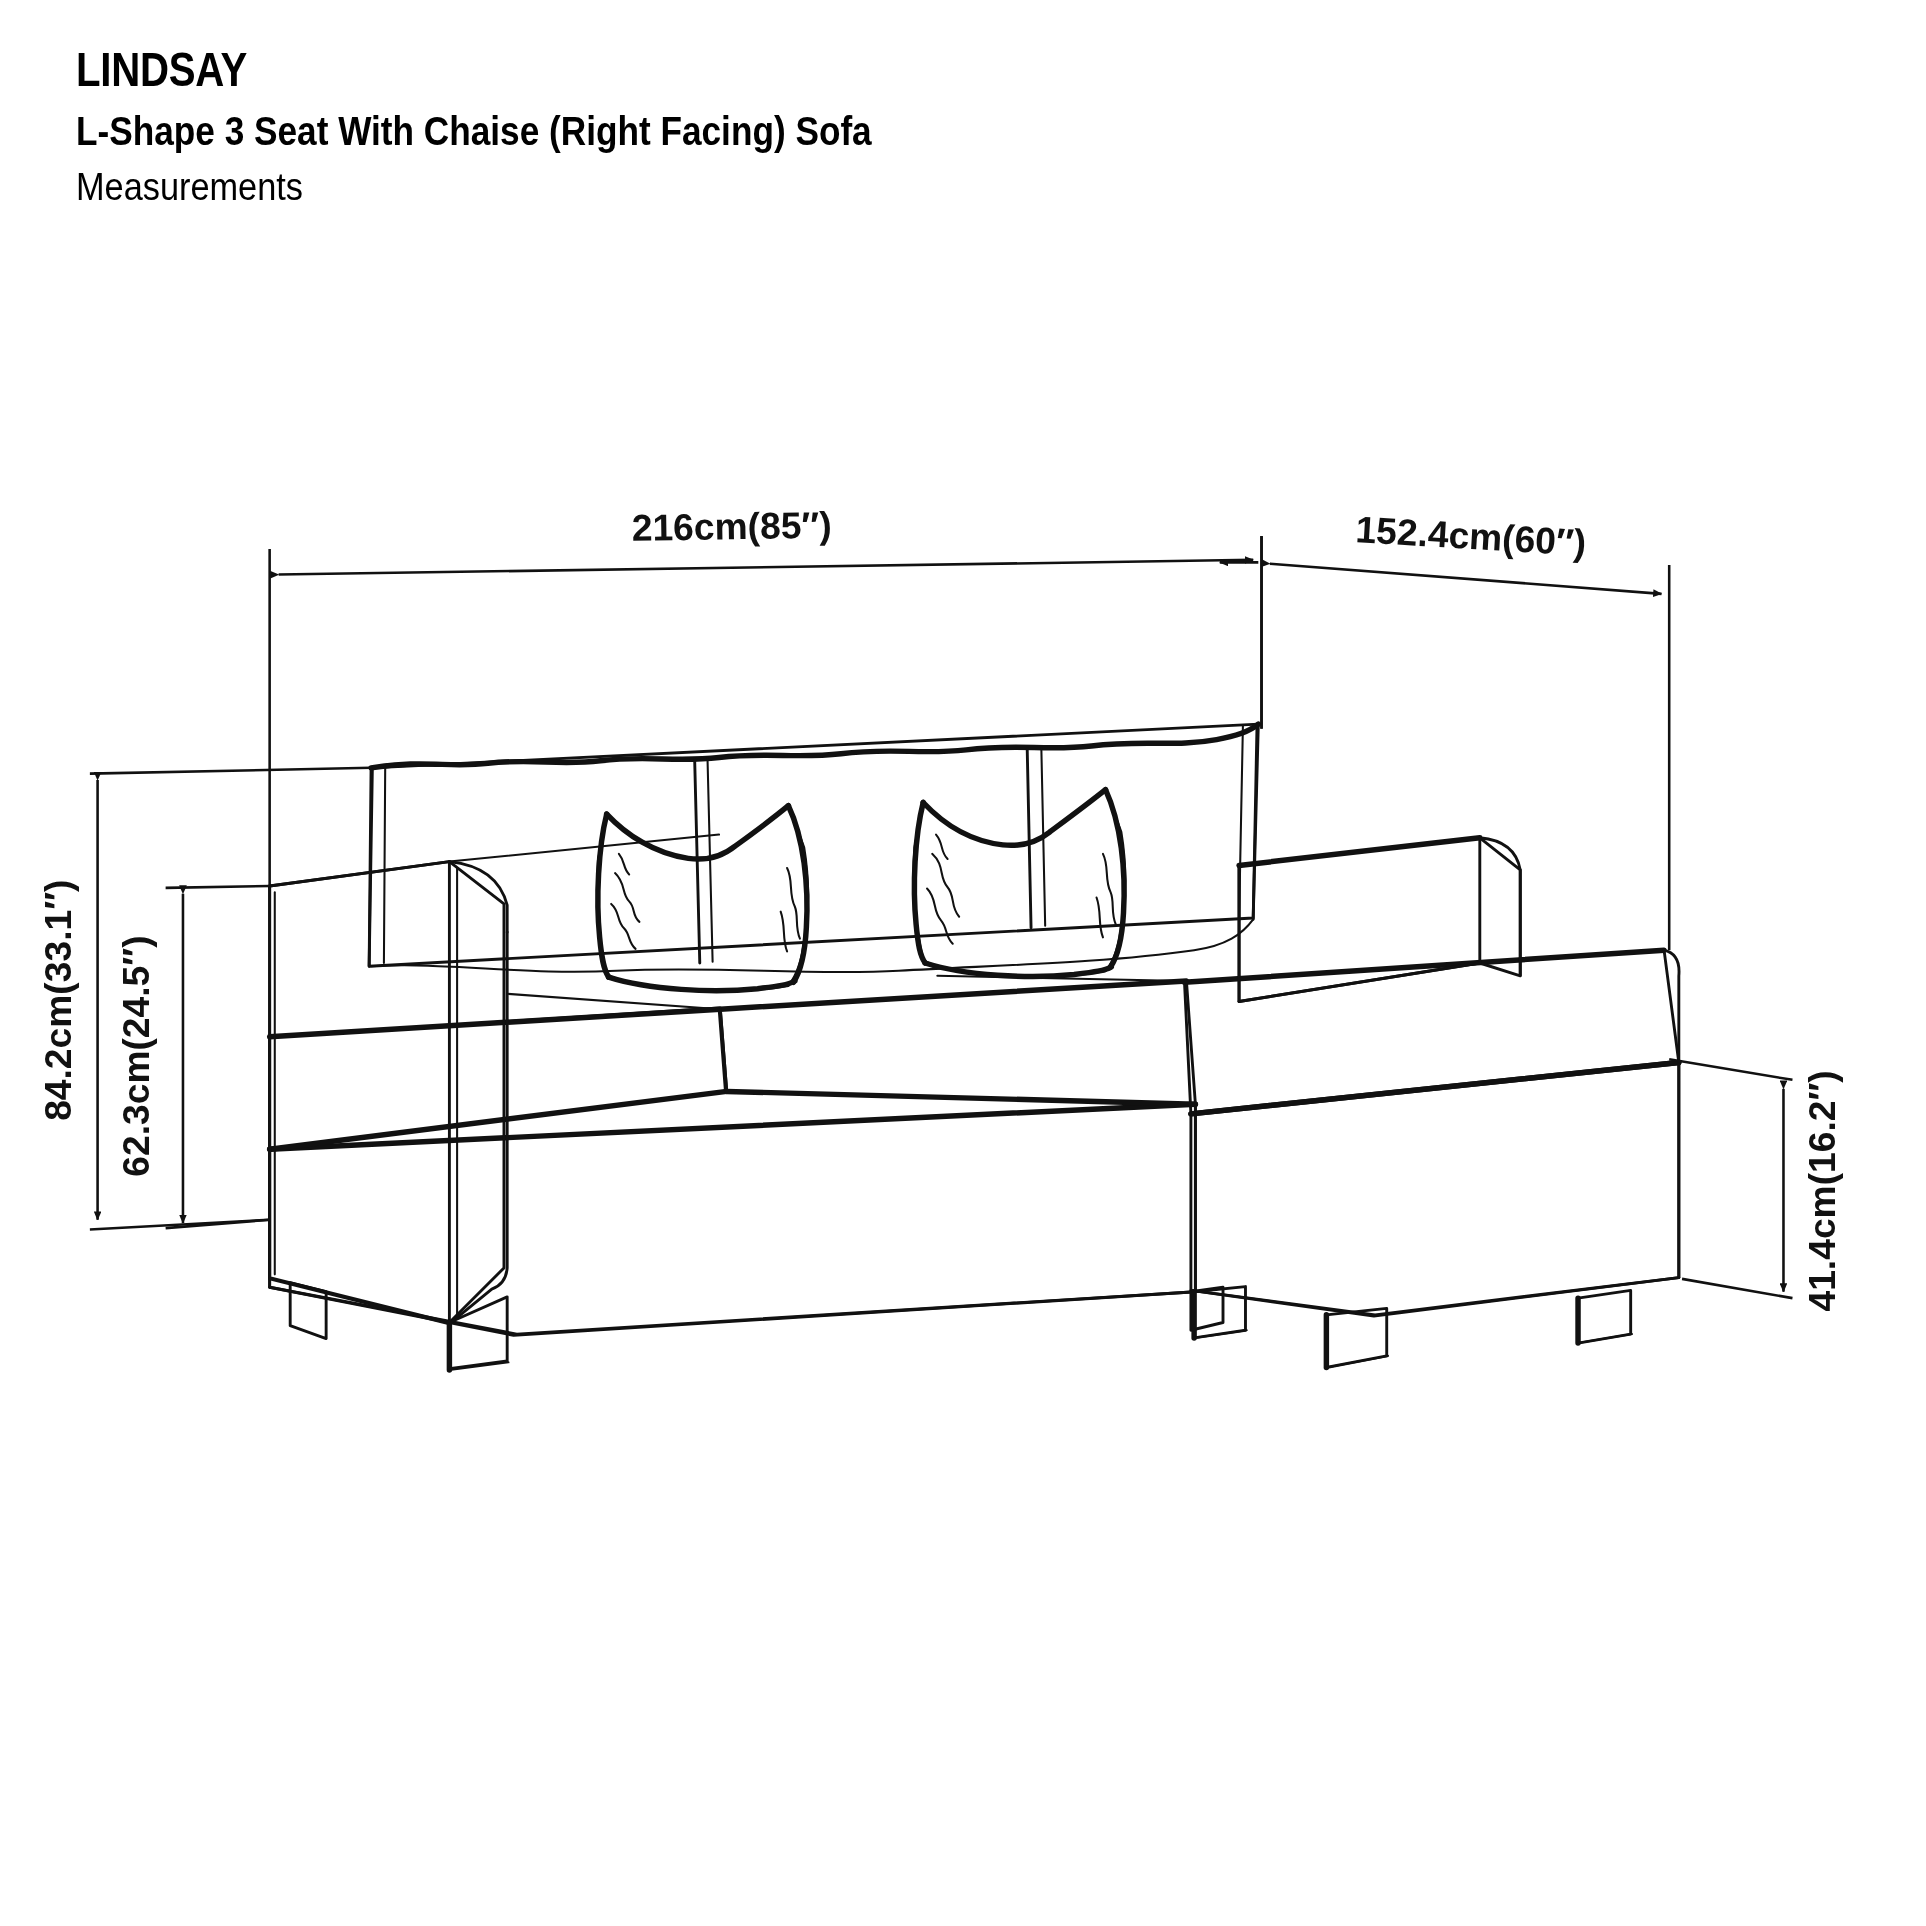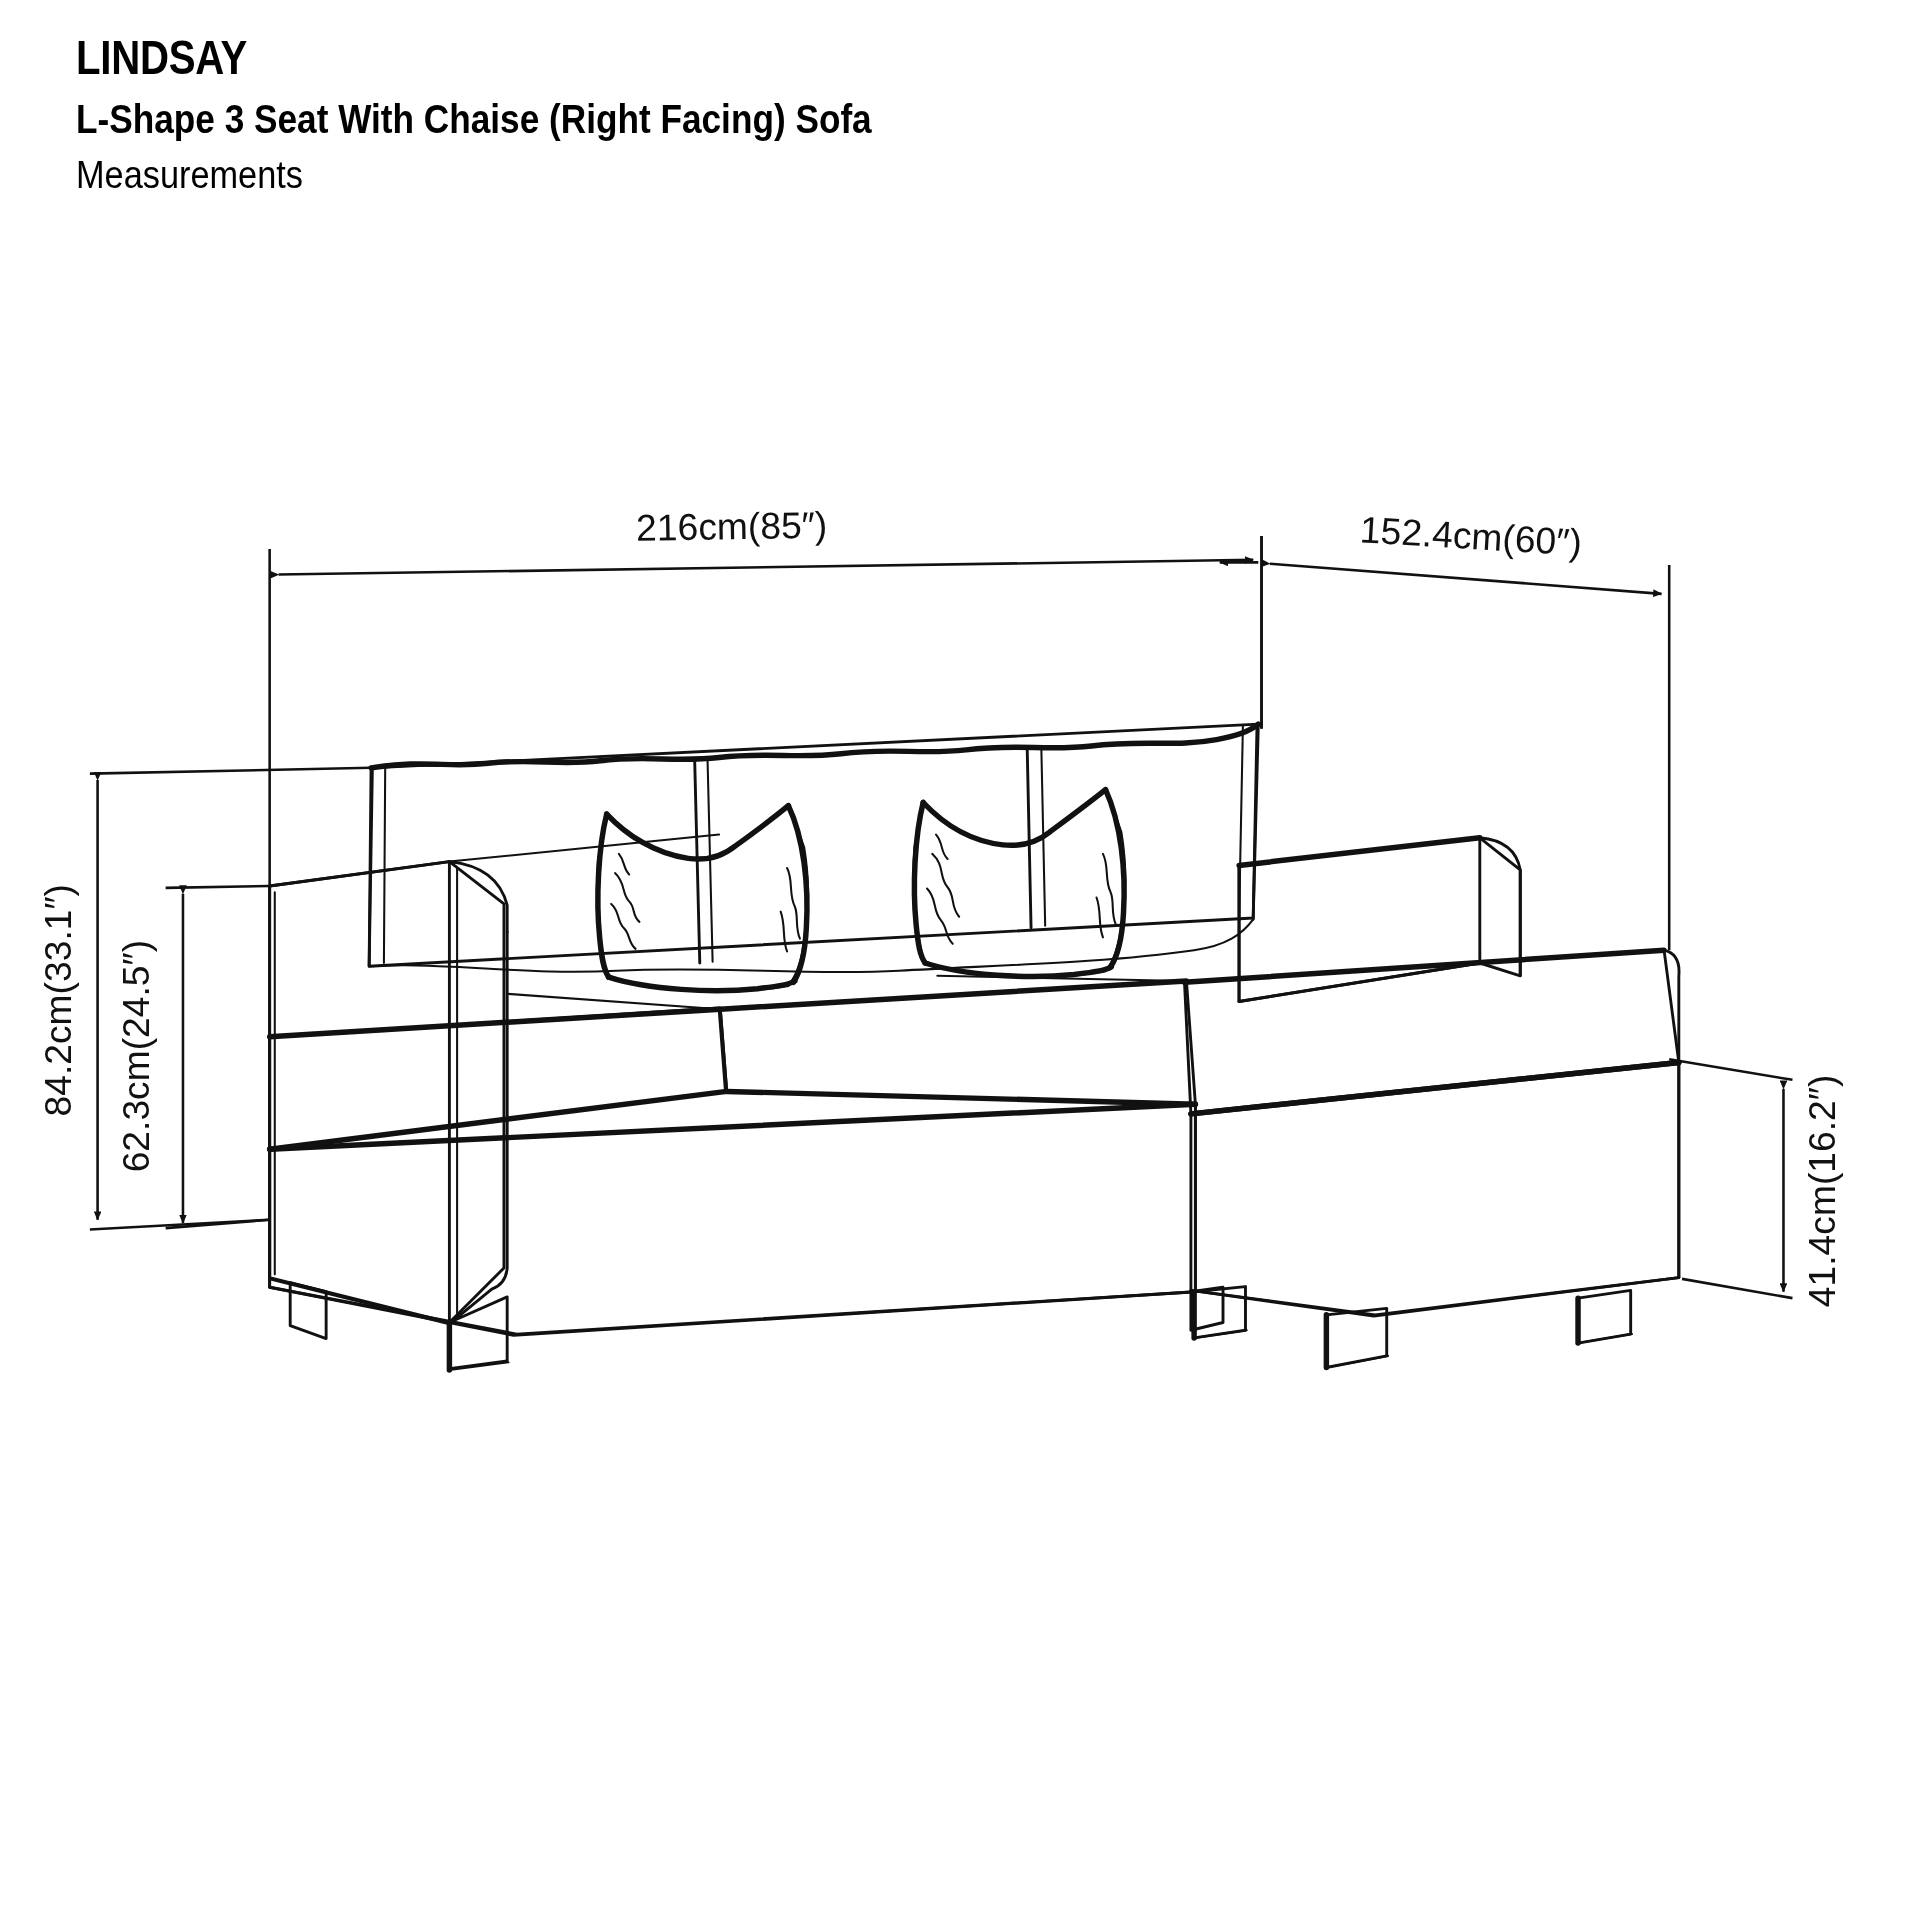--- a/index.html
+++ b/index.html
@@ -17,21 +17,21 @@
   }
   .page {
     position: absolute;
     inset: 0;
     background: #ffffff;
   }
   
   .header {
     position: absolute;
     left: 76px;
-    top: 33px;
+    top: 45px;
     width: 1541px;
   }
   .brand-title {
     font-family: "Liberation Sans Narrow", "Liberation Sans", sans-serif;
     font-weight: 700;
     font-size: 49px;
     line-height: 1.0;
     letter-spacing: -0.3px;
     margin: 0;
     white-space: nowrap;
@@ -60,20 +60,21 @@
     transform: scaleX(0.88);
     transform-origin: left center;
   }
   
   .drawing-wrap {
     position: absolute;
     left: 0;
     top: 0;
     width: 1780px;
     height: 1926px;
+    font-weight: bold;
   }
   svg.drawing {
     display: block;
     width: 1926px;
     height: 1926px;
   }
   .ln   { fill: none; stroke: #111111; stroke-width: 4.5; stroke-linejoin: round; stroke-linecap: round; }
   .ln-h { fill: none; stroke: #111111; stroke-width: 8.5; stroke-linejoin: round; stroke-linecap: round; }
   .ln-t { fill: none; stroke: #111111; stroke-width: 3.2; stroke-linejoin: round; stroke-linecap: round; }
   .dimline { fill: none; stroke: #111111; stroke-width: 4.0; stroke-linecap: butt; }

